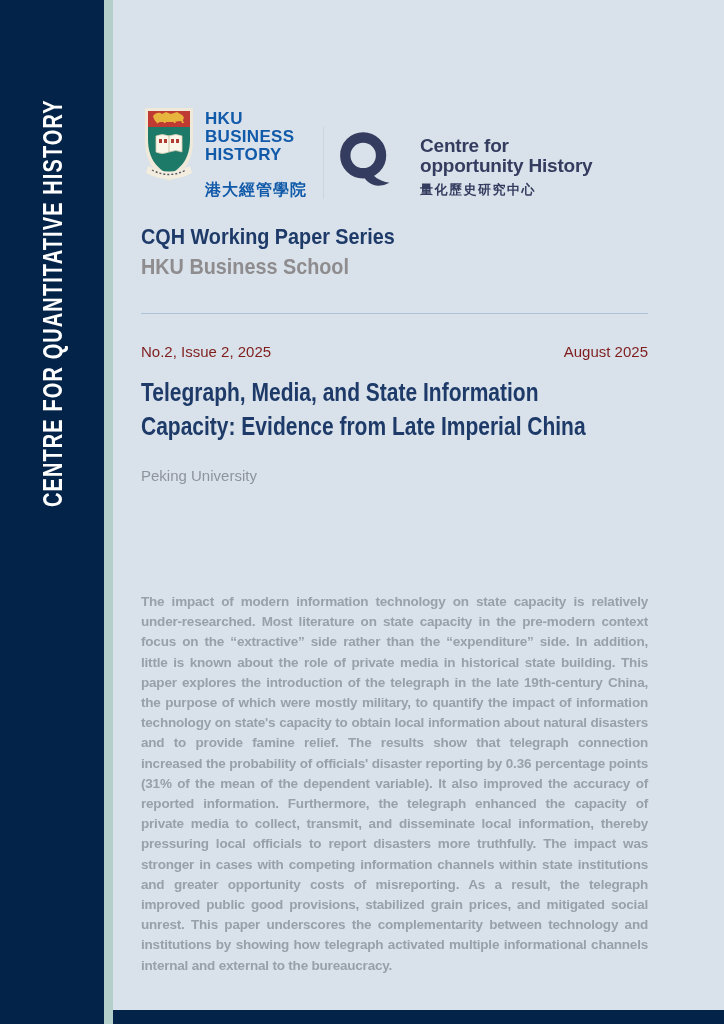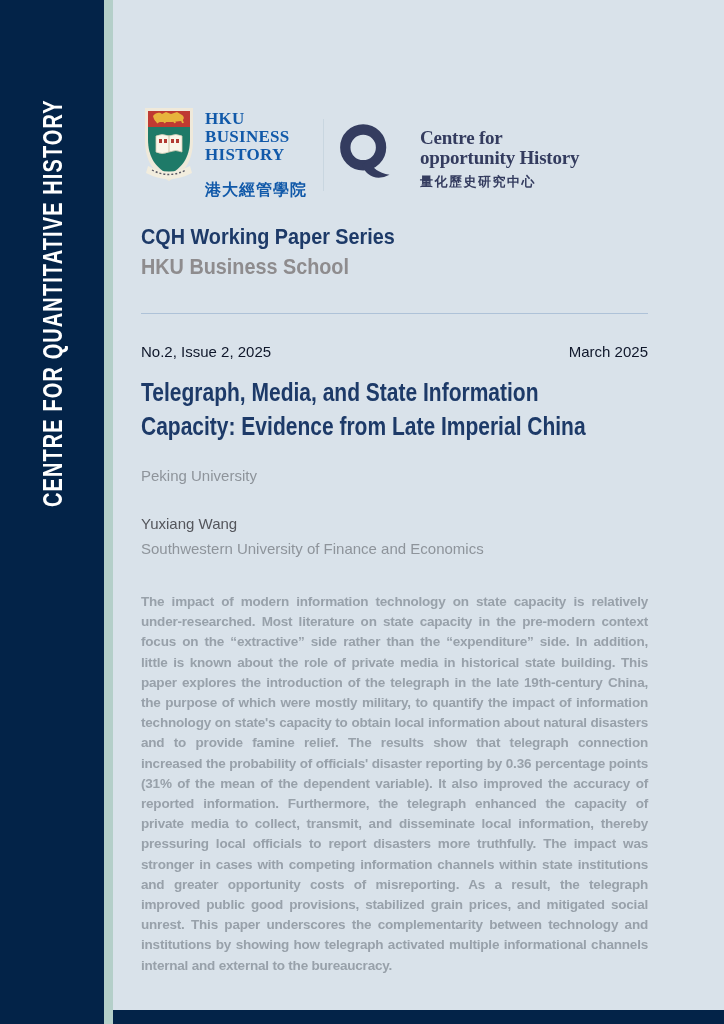--- a/index.html
+++ b/index.html
@@ -17,50 +17,50 @@
     font-size:27px;font-weight:bold;color:#ffffff;letter-spacing:1.5px;
     line-height:44px;white-space:nowrap;
   }
   
   .footer-bar{position:absolute;left:113px;right:0;bottom:0;height:14px;background:#032348;}
 
   
   .main{position:absolute;left:113px;top:0;right:0;bottom:0;}
 
   
-  .logo-row{position:absolute;top:106px;left:30px;display:flex;align-items:center;font-family:Liberation Serif, serif;}
+  .logo-row{position:absolute;top:106px;left:30px;display:flex;align-items:flex-end;}
   .hku-logo{display:flex;align-items:flex-start;}
   .hku-shield{width:52px;height:84px;flex:0 0 auto;}
   .hku-text{margin-left:10px;margin-top:4px;color:#1159a9;font-weight:bold;
             font-size:17px;line-height:18px;letter-spacing:0.3px;}
   .hku-cn{margin-top:17px;font-size:16px;letter-spacing:1px;}
   .logo-divider{width:1px;height:72px;background:#c9d6e0;margin:4px 16px 0 16px;}
   .cqh-logo{display:flex;align-items:flex-start;margin-top:8px;gap:24px;}
   .cqh-q{width:52px;height:64px;flex:0 0 auto;}
   .cqh-text{margin-left:4px;margin-top:6px;color:#343c5f;}
   .cqh-line{font-weight:bold;font-size:19px;line-height:20px;letter-spacing:-0.2px;}
   .cqh-cn{margin-top:5px;font-size:13px;font-weight:bold;letter-spacing:1.5px;}
 
   
   .series{position:absolute;top:222px;left:28px;transform:scaleX(0.9);transform-origin:0 0;}
   .series-title{font-size:22px;font-weight:bold;color:#1d3a68;line-height:30px;white-space:nowrap;}
   .series-subtitle{font-size:22px;font-weight:bold;color:#8e8c8e;line-height:30px;white-space:nowrap;}
 
   .rule{position:absolute;top:313px;left:28px;width:507px;height:1px;background:#aec2d8;}
 
   .meta-row{position:absolute;top:343px;left:28px;width:507px;display:flex;
-            justify-content:space-between;font-size:15px;color:#0f172a;}
+            justify-content:space-between;font-size:15px;color:#7f1d1d;}
 
   .paper-title{position:absolute;top:375px;left:28px;transform:scaleX(0.84);transform-origin:0 0;
                font-size:25px;font-weight:bold;color:#1d3a68;line-height:34px;white-space:nowrap;}
 
   .authors{position:absolute;top:463px;left:28px;font-size:15px;}
   .author-block{margin-bottom:23px;}
   .author-name{color:#54565c;line-height:25px;}
-  .author-affiliation{color:#8e949b;line-height:25px;}
+  .author-affiliation{color:#8e949b;line-height:25px;text-align:center;}
 
   .abstract{position:absolute;top:592px;left:28px;width:507px;
             font-size:13.5px;line-height:20.2px;letter-spacing:-0.2px;
             color:#98a1aa;text-align:justify;font-weight:bold;}
 </style>
 </head>
 <body>
 
 <div class="page">
 
@@ -115,35 +115,31 @@
 
     <section class="series">
       <div class="series-title">CQH Working Paper Series</div>
       <div class="series-subtitle">HKU Business School</div>
     </section>
 
     <div class="rule"></div>
 
     <div class="meta-row">
       <span>No.2, Issue 2, 2025</span>
-      <span>March 2025</span>
+      <span>August 2025</span>
     </div>
 
     <h1 class="paper-title" style="margin:0;">
       <div>Telegraph, Media, and State Information</div>
       <div>Capacity: Evidence from Late Imperial China</div>
     </h1>
 
     <div class="authors">
       <div class="author-block">
         <div class="author-affiliation">Peking University</div>
-      </div>
-      <div class="author-block">
-        <div class="author-name">Yuxiang Wang</div>
-        <div class="author-affiliation">Southwestern University of Finance and Economics</div>
       </div>
     </div>
 
     <p class="abstract" style="margin:0;">The impact of modern information technology on state capacity is relatively under-researched. Most literature on state capacity in the pre-modern context focus on the “extractive” side rather than the “expenditure” side. In addition, little is known about the role of private media in historical state building. This paper explores the introduction of the telegraph in the late 19th-century China, the purpose of which were mostly military, to quantify the impact of information technology on state's capacity to obtain local information about natural disasters and to provide famine relief. The results show that telegraph connection increased the probability of officials' disaster reporting by 0.36 percentage points (31% of the mean of the dependent variable). It also improved the accuracy of reported information. Furthermore, the telegraph enhanced the capacity of private media to collect, transmit, and disseminate local information, thereby pressuring local officials to report disasters more truthfully. The impact was stronger in cases with competing information channels within state institutions and greater opportunity costs of misreporting. As a result, the telegraph improved public good provisions, stabilized grain prices, and mitigated social unrest. This paper underscores the complementarity between technology and institutions by showing how telegraph activated multiple informational channels internal and external to the bureaucracy.</p>
 
   </main>
 
   <div class="footer-bar"></div>
 
 </div>

